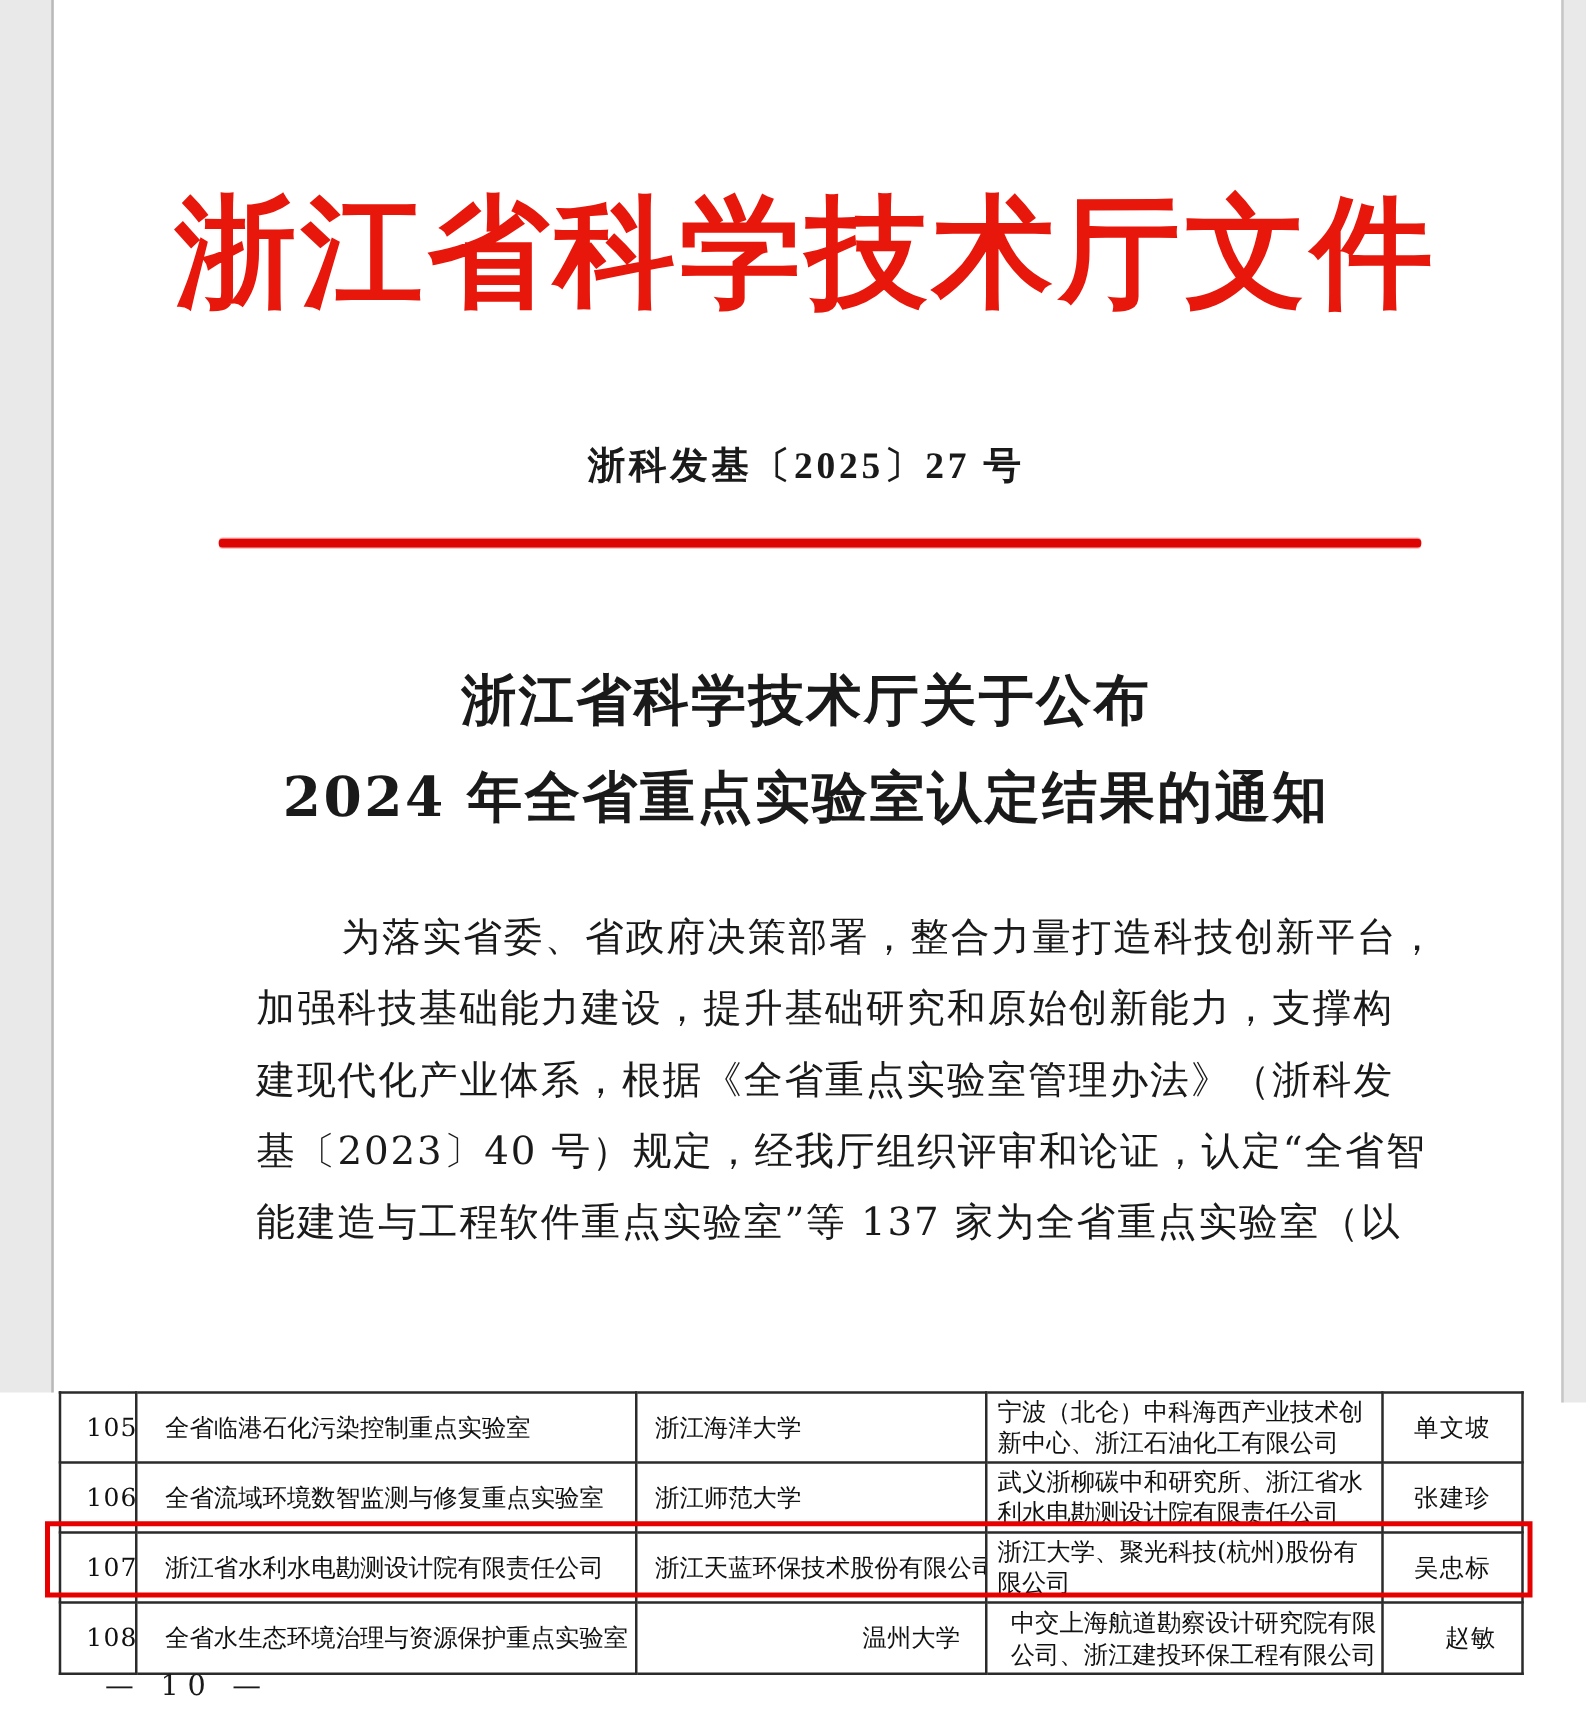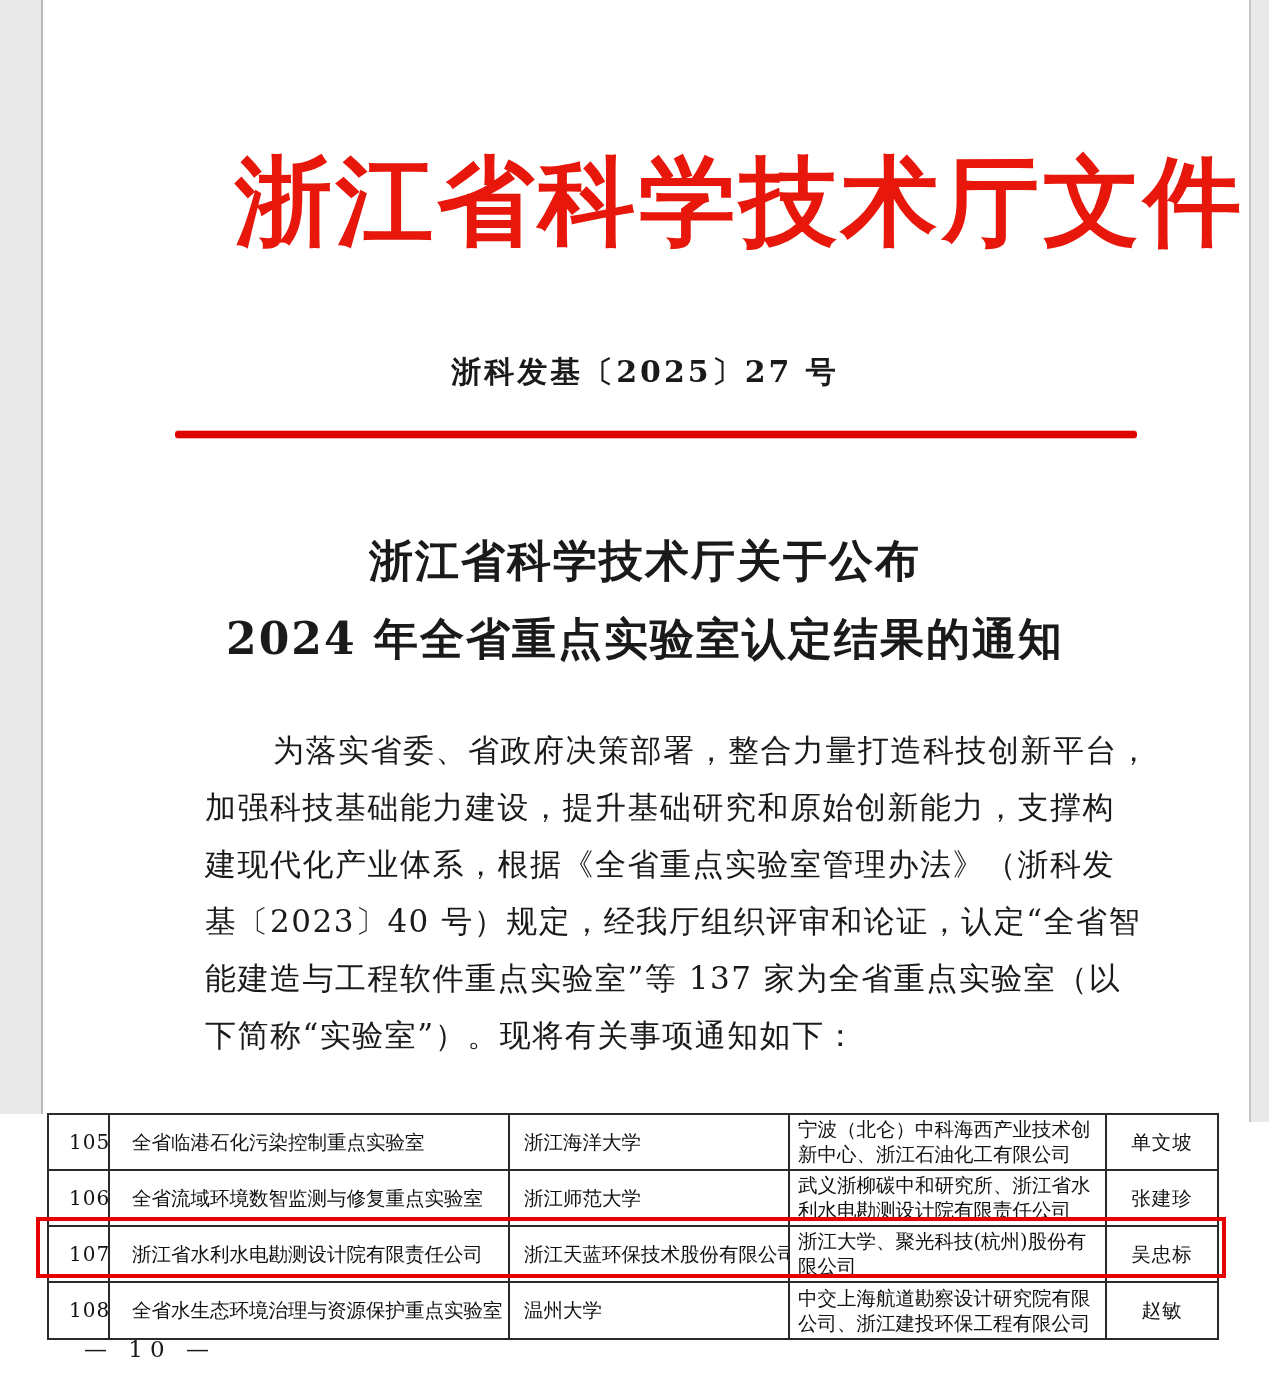--- a/index.html
+++ b/index.html
@@ -14,27 +14,27 @@
   body{
     width:1269px;height:1386px;position:relative;background:#fff;
     font-family:"DejaVu Serif","Liberation Serif",serif;
     color:var(--text);overflow:hidden;
   }
   .margin-strip{position:absolute;top:0;background:var(--margin-gray);}
   .margin-left{left:0;width:43px;height:1114px;border-right:2px solid #b9b9b9;}
   .margin-right{right:0;width:20px;height:1122px;border-left:2px solid #c6c6c6;}
 
   .doc-title{
-    position:absolute;left:45px;top:138px;width:1200px;text-align:right;
+    position:absolute;left:45px;top:138px;width:1200px;text-align:center;
     font-size:97px;font-weight:900;letter-spacing:4px;color:var(--title-red);
     white-space:nowrap;
   }
   .doc-number{
     position:absolute;left:45px;top:352px;width:1200px;text-align:center;
-    font-size:30px;letter-spacing:3px;font-weight:bold;
+    font-size:30px;letter-spacing:3px;font-weight:bold;font-family:Liberation Serif, serif;
   }
   .red-line{
     position:absolute;left:175px;top:431px;width:962px;height:7px;
     background:var(--divider-red);border-radius:3px;
     box-shadow:0 1px 0 rgba(255,120,120,.6), 0 -1px 0 rgba(255,120,120,.6);
   }
   .notice-title{
     position:absolute;left:45px;top:522px;width:1200px;text-align:center;
     font-size:44px;font-weight:bold;line-height:78px;letter-spacing:2px;
   }
@@ -50,21 +50,21 @@
     position:absolute;left:47px;top:1113px;width:1170px;
     border-collapse:collapse;table-layout:fixed;
   }
   .results-table td{
     border:2px solid #2b2b2b;vertical-align:middle;
     font-size:19.5px;padding:2px 20px;line-height:25px;color:#111;
   }
   .results-table tr:nth-child(1) td{height:54px;}
   .results-table tr:nth-child(2) td{height:55px;}
   .results-table tr:nth-child(3) td{height:52px;}
-  .results-table tr:nth-child(4) td{height:57px;}
+  .results-table tr:nth-child(4) td{height:57px;text-align:right;}
   td.cell-no{text-align:center;font-size:20px;letter-spacing:1px;}
   td.cell-lab{padding-left:22px;white-space:nowrap;overflow:hidden;}
   td.cell-inst{padding-left:14px;white-space:nowrap;overflow:hidden;}
   td.cell-partners{padding-left:8px;padding-right:4px;}
   td.cell-leader{text-align:center;letter-spacing:1px;}
 
   .highlight-box{
     position:absolute;left:36px;top:1217px;width:1190px;height:61px;
     border:4px solid var(--highlight-red);z-index:4;background:transparent;
   }
@@ -89,21 +89,20 @@
   <div>浙江省科学技术厅关于公布</div>
   <div>2024 年全省重点实验室认定结果的通知</div>
 </div>
 
 <div class="body-text">
   <div class="body-line indent">为落实省委、省政府决策部署，整合力量打造科技创新平台，</div>
   <div class="body-line">加强科技基础能力建设，提升基础研究和原始创新能力，支撑构</div>
   <div class="body-line">建现代化产业体系，根据《全省重点实验室管理办法》（浙科发</div>
   <div class="body-line">基〔2023〕40 号）规定，经我厅组织评审和论证，认定“全省智</div>
   <div class="body-line">能建造与工程软件重点实验室”等 137 家为全省重点实验室（以</div>
-  <div class="body-line">下简称“实验室”）。现将有关事项通知如下：</div>
 </div>
 
 <table class="results-table">
   <colgroup>
     <col style="width:61px">
     <col style="width:400px">
     <col style="width:280px">
     <col style="width:317px">
     <col style="width:112px">
   </colgroup>

